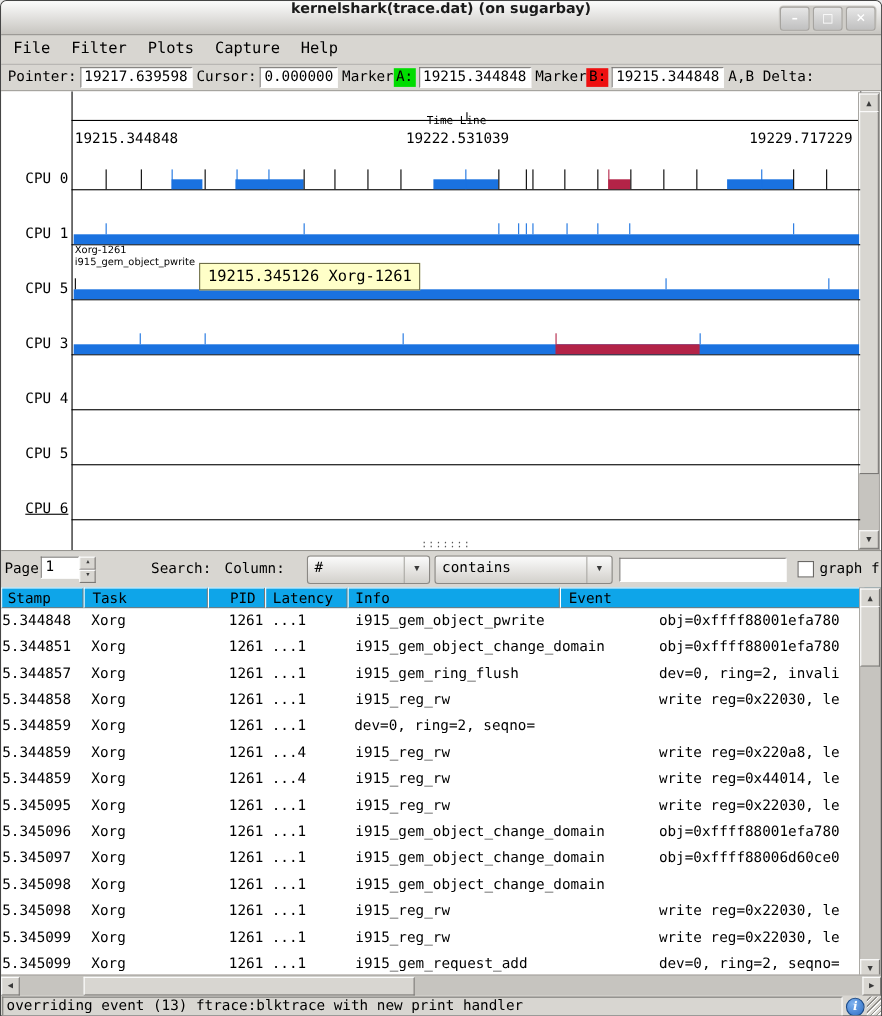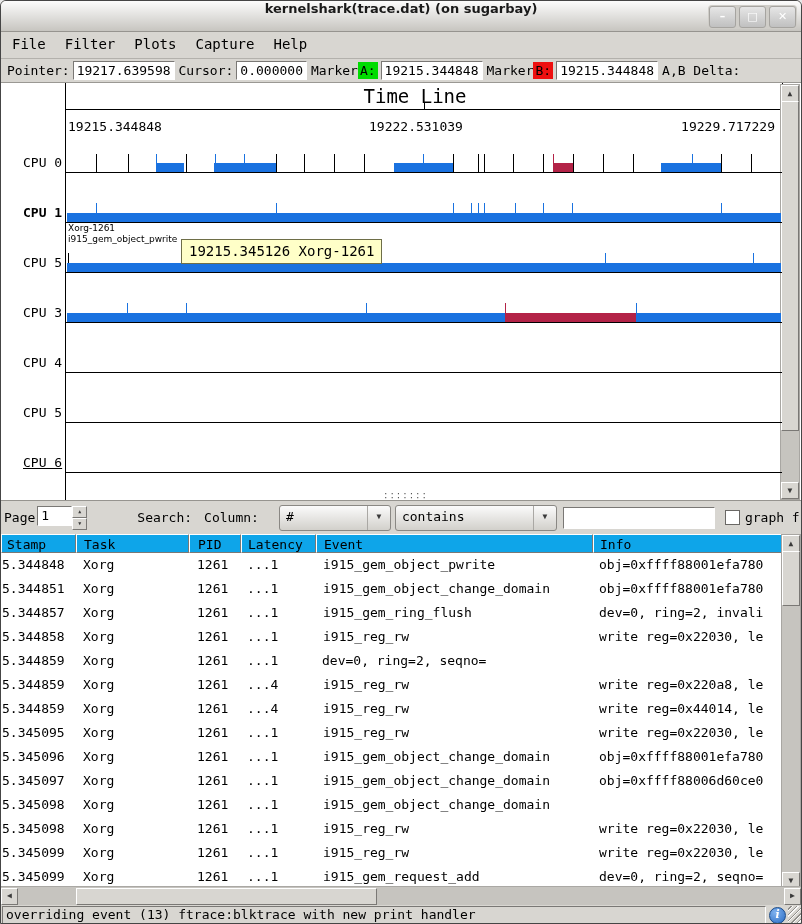--- a/index.html
+++ b/index.html
@@ -23,21 +23,21 @@
   .infobar{height:23px;background:#d8d6d1;border-bottom:1px solid #9a9893;display:flex;
            align-items:center;font-size:13px;white-space:nowrap;overflow:hidden;padding-left:2px;}
   .ib-label{margin:0 3px 0 4px;}
   .ib-val{background:#fff;border:1px solid;border-color:#7a7875 #fff #fff #7a7875;
           padding:0 3px;line-height:17px;}
   .badge{padding:0 2px;line-height:17px;}
   
   .graph{position:relative;height:417px;background:#fff;border-bottom:1px solid #96948f;overflow:hidden;}
   .vline{position:absolute;width:1px;background:#000;}
   .gline{position:absolute;height:1px;background:#000;}
-  .gtitle{position:absolute;left:64px;width:700px;text-align:center;top:2px;font-size:19px;}
+  .gtitle{position:absolute;left:64px;width:700px;text-align:center;top:22px;font-size:10px;}
   .ts{position:absolute;top:36px;font-size:13px;}
   .cpu-label{position:absolute;left:22px;font-size:13px;}
   .bar{position:absolute;height:9px;}
   .tick{position:absolute;width:1px;}
   .task-label{position:absolute;left:67px;font:9px "DejaVu Sans",sans-serif;color:#000;white-space:nowrap;}
   .tooltip{position:absolute;left:180px;top:156px;height:19px;background:#ffffc8;
            border:1px solid #6e6e48;font-size:14px;line-height:19px;padding:2px 7px;white-space:nowrap;}
   .dots{position:absolute;left:382px;bottom:0px;width:44px;color:#555;font-size:9px;
         line-height:4px;text-align:center;letter-spacing:1px;}
   
@@ -66,21 +66,21 @@
   .checkbox{width:13px;height:13px;background:#fff;border:1px solid #6a6865;margin-left:10px;}
   
   .thead{display:flex;height:19px;background:#0ea5e9;}
   .th{border:1px solid;border-color:#fff #7a7875 #7a7875 #fff;padding-left:6px;
       line-height:20px;font-size:13px;overflow:hidden;white-space:nowrap;box-sizing:border-box;}
   .tbody{position:relative;height:333px;background:#fff;overflow:hidden;}
   .trow{display:flex;height:24px;line-height:24px;font-size:13px;}
   .td{overflow:hidden;white-space:nowrap;box-sizing:border-box;}
   .c0{width:75px;padding-left:1px;}
   .c1{width:113px;padding-left:7px;}
-  .c2{width:52px;padding-left:8px;}
+  .c2{width:52px;padding-left:19px;}
   .c3{width:75px;padding-left:6px;}
   .c4{width:277px;padding-left:7px;}
   .c5{width:193px;padding-left:6px;}
   .th.c0{padding-left:5px;}
   .table-wrap{position:relative;}
   
   .hscroll{height:18px;background:#c6c4bf;position:relative;border-top:1px solid #aaa8a4;}
   .hs-btn{position:absolute;top:1px;width:15px;height:15px;background:#d8d6d1;border:1px solid;
           border-color:#fff #7a7875 #7a7875 #fff;font-size:8px;text-align:center;line-height:14px;color:#3a3a3a;}
   .hs-thumb{position:absolute;top:1px;left:75px;width:299px;height:15px;background:#d8d6d1;
@@ -169,21 +169,21 @@
       <div class="tick" style="left: 602px; top: 71px; height: 18px; background: rgb(0, 0, 0);"></div>
       <div class="tick" style="left: 632px; top: 71px; height: 18px; background: rgb(0, 0, 0);"></div>
       <div class="tick" style="left: 720px; top: 71px; height: 18px; background: rgb(0, 0, 0);"></div>
       <div class="tick" style="left: 750px; top: 71px; height: 18px; background: rgb(0, 0, 0);"></div>
       <div class="tick" style="left: 155px; top: 71px; height: 18px; background: rgb(26, 114, 224);"></div>
       <div class="tick" style="left: 214px; top: 71px; height: 18px; background: rgb(26, 114, 224);"></div>
       <div class="tick" style="left: 243px; top: 71px; height: 18px; background: rgb(26, 114, 224);"></div>
       <div class="tick" style="left: 422px; top: 71px; height: 18px; background: rgb(26, 114, 224);"></div>
       <div class="tick" style="left: 691px; top: 71px; height: 18px; background: rgb(26, 114, 224);"></div>
       <div class="tick" style="left: 552px; top: 71px; height: 18px; background: rgb(179, 35, 71);"></div>
-      <div class="cpu-label" style="top: 122px; font-weight: bold;">CPU 1</div>
+      <div class="cpu-label" style="top: 122px;">CPU 1</div>
       <div class="gline" style="left: 64px; width: 717px; top: 139px;"></div>
       <div class="bar" style="left: 66px; width: 714px; top: 130px; background: rgb(26, 114, 224);"></div>
       <div class="tick" style="left: 95px; top: 120px; height: 10px; background: rgb(26, 114, 224);"></div>
       <div class="tick" style="left: 275px; top: 120px; height: 10px; background: rgb(26, 114, 224);"></div>
       <div class="tick" style="left: 452px; top: 120px; height: 10px; background: rgb(26, 114, 224);"></div>
       <div class="tick" style="left: 470px; top: 120px; height: 10px; background: rgb(26, 114, 224);"></div>
       <div class="tick" style="left: 477px; top: 120px; height: 10px; background: rgb(26, 114, 224);"></div>
       <div class="tick" style="left: 483px; top: 120px; height: 10px; background: rgb(26, 114, 224);"></div>
       <div class="tick" style="left: 514px; top: 120px; height: 10px; background: rgb(26, 114, 224);"></div>
       <div class="tick" style="left: 542px; top: 120px; height: 10px; background: rgb(26, 114, 224);"></div>
@@ -238,22 +238,22 @@
     <span class="checkbox"></span>
     <span style="margin-left:5px;">graph f</span>
   </div>
 
   <div class="table-wrap">
     <div class="thead">
       <div class="th c0">Stamp</div>
       <div class="th c1">Task</div>
       <div class="th c2">PID</div>
       <div class="th c3">Latency</div>
+      <div class="th c5">Info</div>
       <div class="th c4">Event</div>
-      <div class="th c5">Info</div>
     </div>
     <div class="tbody" id="tbody">
         <div class="trow">
           <div class="td c0">5.344848</div>
           <div class="td c1">Xorg</div>
           <div class="td c2">1261</div>
           <div class="td c3">...1</div>
           <div class="td c4">i915_gem_object_pwrite</div>
           <div class="td c5">obj=0xffff88001efa780</div>
         </div>

